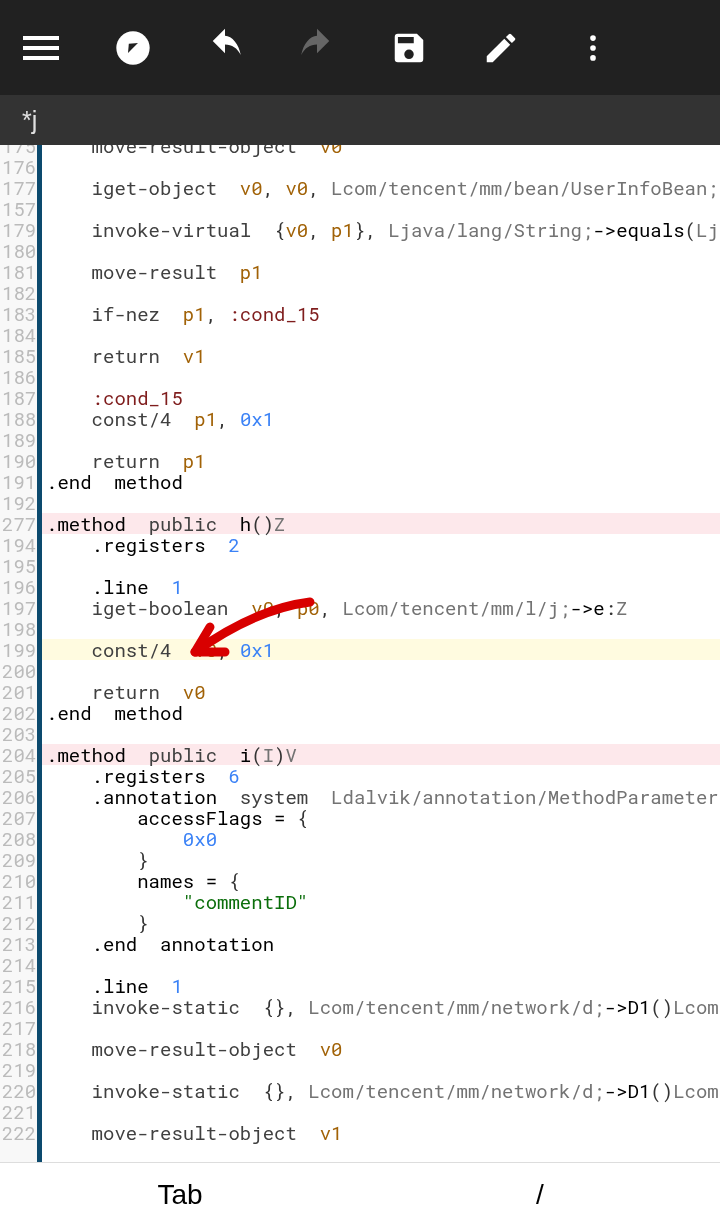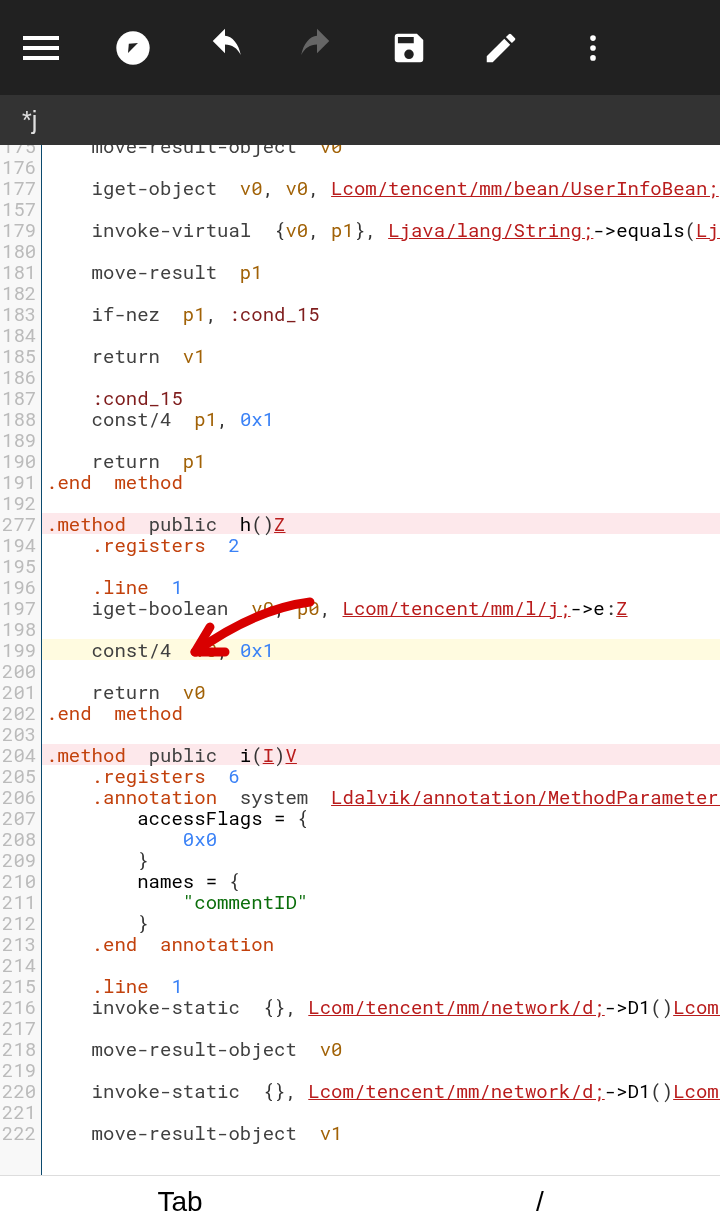--- a/index.html
+++ b/index.html
@@ -5,35 +5,35 @@
 * { margin:0; padding:0; box-sizing:border-box; }
 body { width:720px; height:1227px; font-family:Arial,sans-serif; background:#fff; display:flex; flex-direction:column; overflow:hidden; }
 .toolbar { background:#212121; height:95px; display:flex; align-items:center; padding:0 20px; gap:50px; }
 .toolbar-icon { width:42px; height:42px; display:flex; align-items:center; justify-content:center; fill:#fff; color:#fff; cursor:pointer; }
 .toolbar-disabled svg { fill:#666; }
 .burger { display:flex; flex-direction:column; gap:6px; }
 .burger span { width:36px; height:4px; background:#fff; }
 .subbar { background:#333; height:50px; display:flex; align-items:center; padding:0 22px; color:#e0e0e0; font-size:25px; }
 .subbar .right { margin-left:auto; }
 .editor { flex:1; display:flex; overflow:hidden; font-family:"Roboto Mono","Consolas",monospace; font-size:19px; line-height:21px; }
-.gutter { background:#f8f8f8; color:#bbb; text-align:left; padding:0 8px 0 2px; border-right:1px solid #0c4a6e; min-width:42px; user-select:none; }
+.gutter { background:#f8f8f8; color:#bbb; text-align:left; padding:0 8px 0 2px; border-right:5px solid #0c4a6e; min-width:42px; user-select:none; }
 .gutter div { height:21px; }
 .code { flex:1; white-space:pre; }
 .code .line { height:21px; padding-left:4px; }
 .hl-pink { background:#fde8eb; }
 .hl-yellow { background:#fffbe0; }
 .kw { color:#404040; }
 .reg { color:#a16207; }
 .punc { color:#333; }
-.type { color:#b91c1c;text-decoration:underline; }
-.dir { color:#c2410c; }
+.type { color:#737373; }
+.dir { color:#000000; }
 .lit { color:#3b82f6; }
 .str { color:#0b6e0b; }
 .label { color:#7f1d1d; }
-.footer { height:52px; border-top:1px solid #ddd; display:flex; align-items:center; font-size:28px; }
+.footer { height:65px; border-top:1px solid #ddd; display:flex; align-items:center; font-size:28px; }
 .footer-item { flex:1; text-align:center; padding:0 10px; }
 .footer-item.wide { flex:2; text-align:left; padding-left:30px; }
 .arrow-annot { position:absolute; pointer-events:none; }
 </style>
 </head>
 <body>
 
 <div class="toolbar">
   <div class="toolbar-icon">
     <div class="burger">

